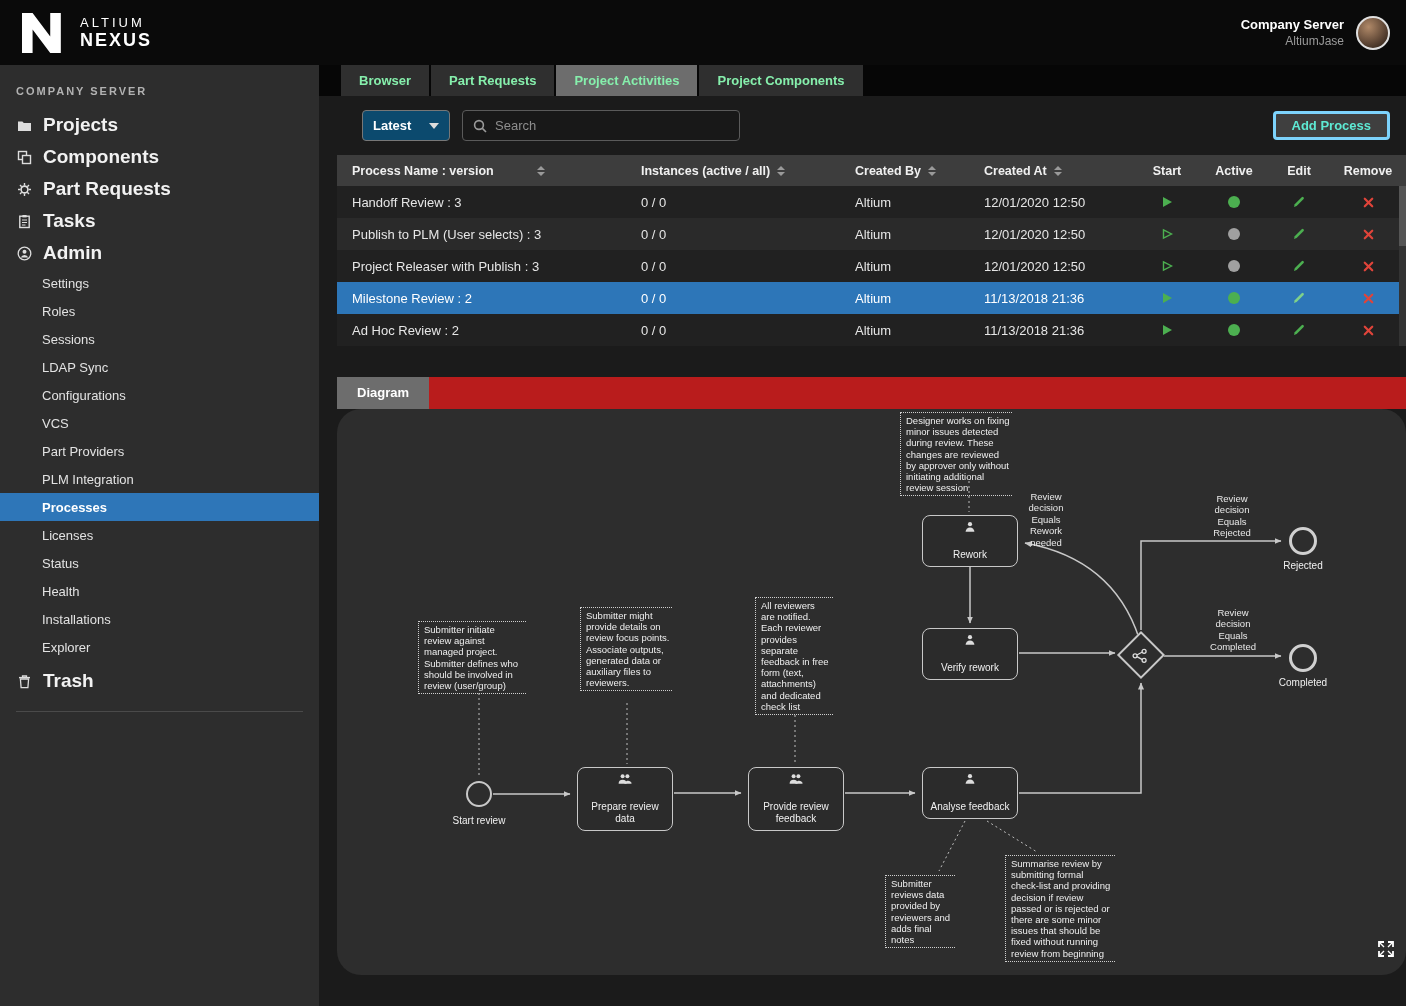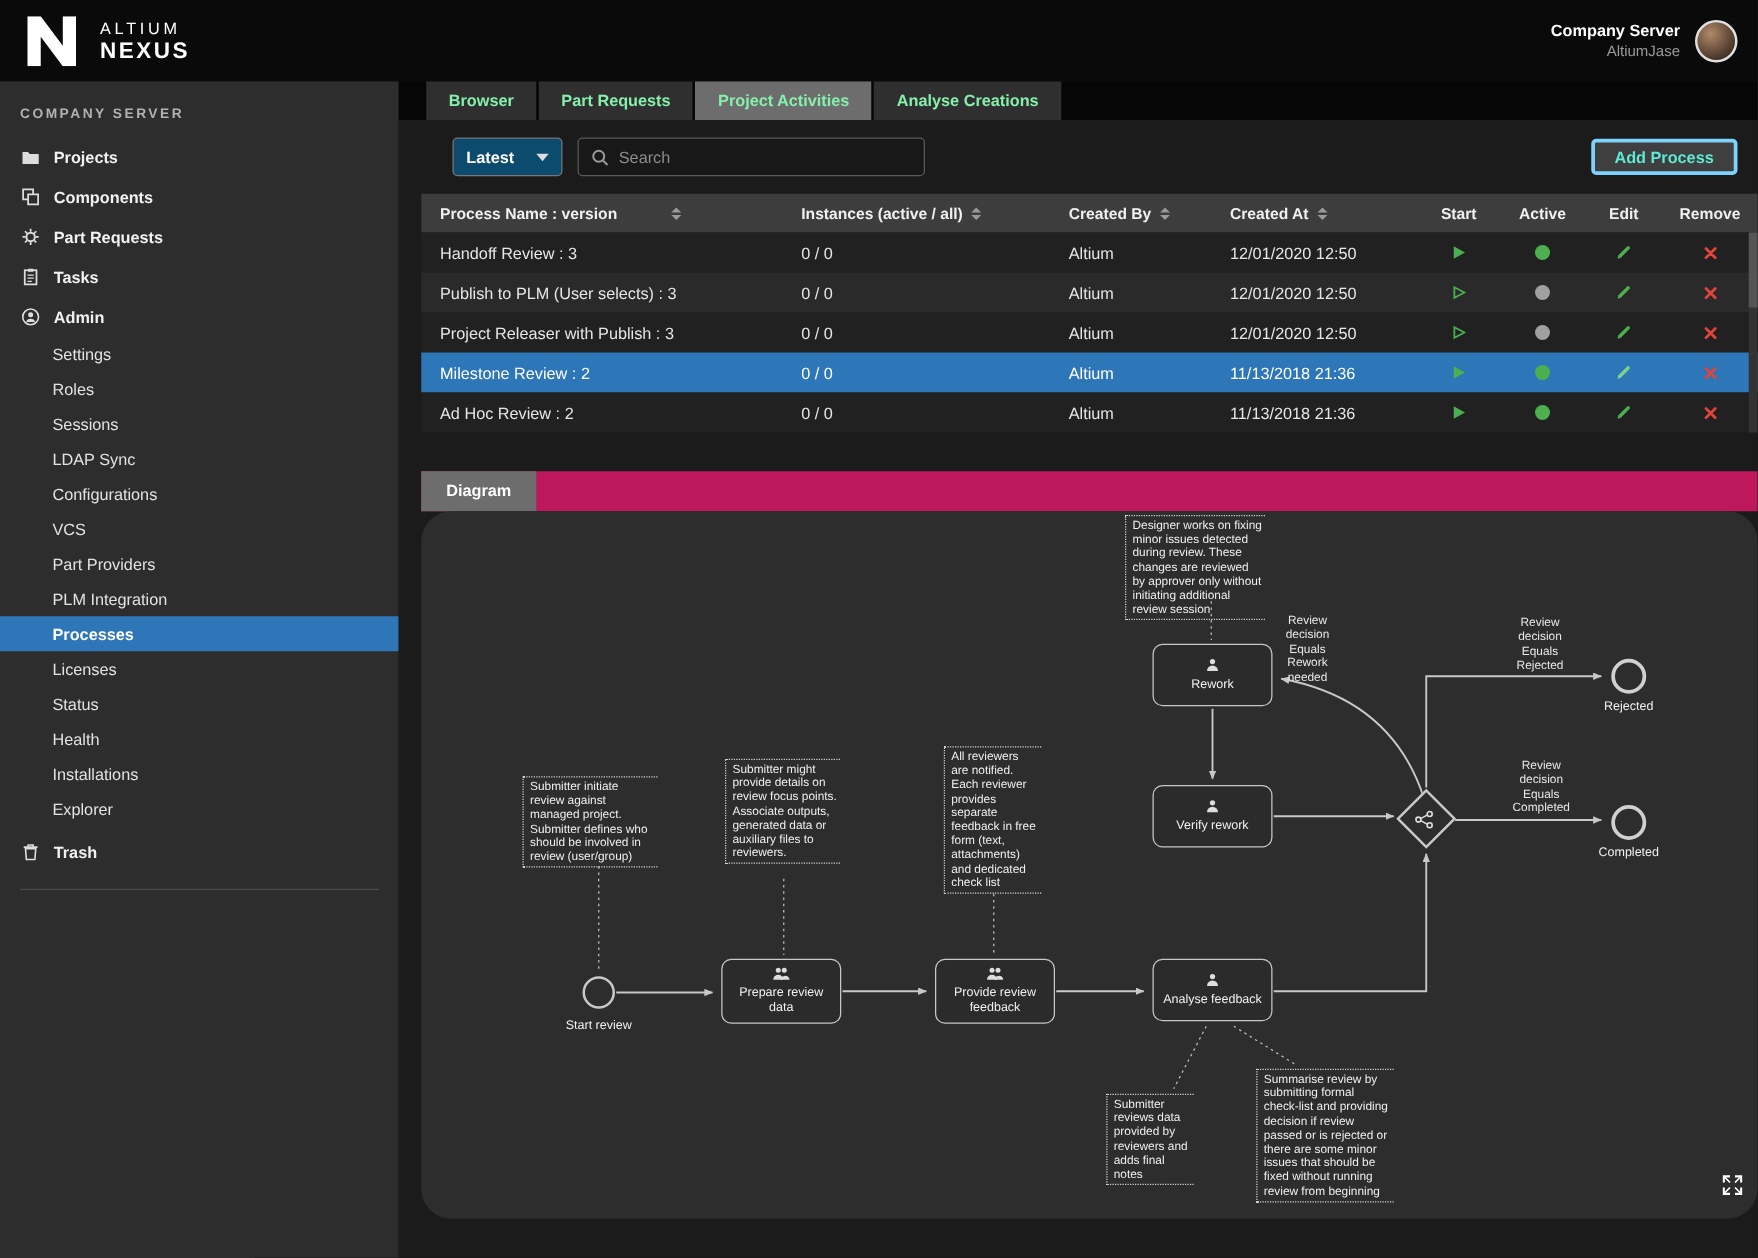--- a/index.html
+++ b/index.html
@@ -16,21 +16,21 @@
   .user-text { text-align:right; }
   .user-text .srv { font-size:13px; font-weight:bold; color:#fff; }
   .user-text .usr { font-size:12px; color:#9a9a9a; margin-top:2px; }
   .avatar { width:34px; height:34px; border-radius:50%; border:2px solid #e0e0e0;
     background:radial-gradient(circle at 35% 30%, #b08968, #5a4333 60%, #221810); }
 
   
   .sidebar { position:absolute; left:0; top:65px; width:319px; height:941px; background:#2d2d2d; }
   .side-section { padding:20px 16px 12px; font-size:11px; font-weight:bold; letter-spacing:2px; color:#b2b2b2; }
   .side-item { height:32px; display:flex; align-items:center; gap:11px; padding-left:17px;
-    font-size:13px; font-weight:bold; color:#f2f2f2; cursor:pointer; }
+    font-size:19px; font-weight:bold; color:#f2f2f2; cursor:pointer; }
   .side-sub { height:28px; display:flex; align-items:center; padding-left:42px;
     font-size:13px; color:#e2e2e2; cursor:pointer; }
   .side-sub.selected { background:#2e76b8; color:#fff; font-weight:bold; }
   .side-divider { border:none; border-top:1px solid #4a4a4a; margin:14px 16px 0; }
   .sicon { width:15px; height:15px; flex:0 0 15px; }
 
   
   .main { position:absolute; left:319px; top:65px; right:0; bottom:0; background:#1b1b1b; }
   .tabstrip { position:absolute; left:0; top:0; right:0; height:31px; background:#060606;
     display:flex; gap:2px; padding-left:22px; }
@@ -75,31 +75,31 @@
   .sort .up { border-bottom:4px solid #9a9a9a; }
   .sort .dn { border-top:4px solid #9a9a9a; }
   .dot { width:12px; height:12px; border-radius:50%; }
   .dot.on  { background:#4caf50; }
   .dot.off { background:#a0a0a0; }
   .icon-btn { display:flex; align-items:center; justify-content:center; cursor:pointer; }
   .tbl-scroll { position:absolute; right:0; top:90px; width:7px; height:160px; background:#333; }
   .tbl-scroll .thumb { width:7px; height:60px; background:#555; }
 
   
-  .diag-strip { position:absolute; left:18px; right:0; top:281px; height:32px; background:#be185d; display:flex; }
+  .diag-strip { position:absolute; left:18px; right:0; top:281px; height:32px; background:#b91c1c; display:flex; }
   .diag-tab { height:32px; line-height:32px; padding:0 20px; background:#6d6d6d; color:#fff;
     font-size:13px; font-weight:bold; cursor:pointer; }
   .diag-panel { position:absolute; left:18px; right:0; top:313px; height:566px; background:#2d2d2d; overflow:hidden;border-radius:24px; }
   .diag-panel svg.wires { position:absolute; left:0; top:0; }
   .flow { stroke:#c8c8c8; stroke-width:1.5; fill:none; }
   .assoc { stroke:#bdbdbd; stroke-width:1; fill:none; stroke-dasharray:2 3; }
 
   .node { position:absolute; width:96px; min-height:50px; background:#2b2b2b; border:1px solid #c8c8c8;
     border-radius:8px; display:flex; flex-direction:column; align-items:center; justify-content:center;
-    padding:5px 4px; gap:4px; cursor:pointer; }
+    padding:5px 4px; gap:16px; cursor:pointer; }
   .node span { font-size:10px; color:#f0f0f0; text-align:center; line-height:1.2; }
   .start-circle { position:absolute; width:26px; height:26px; border:2px solid #c8c8c8; border-radius:50%;
     background:#2d2d2d; cursor:pointer; }
   .end-circle { position:absolute; width:28px; height:28px; border:3px solid #d0d0d0; border-radius:50%;
     background:#2d2d2d; cursor:pointer; }
   .circle-label { position:absolute; font-size:10px; color:#f0f0f0; text-align:center; }
   .gateway { position:absolute; left:787px; top:229px; width:34px; height:34px; border:2px solid #c8c8c8;
     background:#2d2d2d; transform:rotate(45deg); cursor:pointer; }
   .gateway .ginner { position:absolute; left:8px; top:8px; transform:rotate(-45deg); }
   .edge-label { position:absolute; font-size:9.5px; line-height:1.2; color:#e8e8e8; text-align:center; }
@@ -223,21 +223,21 @@
   </div>
   <hr class="side-divider">
 </aside>
 
 <div class="main">
 
   <div class="tabstrip">
     <div class="tab"><span>Browser</span></div>
     <div class="tab"><span>Part Requests</span></div>
     <div class="tab active"><span>Project Activities</span></div>
-    <div class="tab"><span>Analyse Creations</span></div>
+    <div class="tab"><span>Project Components</span></div>
   </div>
 
   <div class="content">
 
     <div class="filter-select">
       <span>Latest</span>
       <span class="caret"></span>
     </div>
     <div class="searchbox">
       <svg width="14" height="14" viewBox="0 0 14 14">

